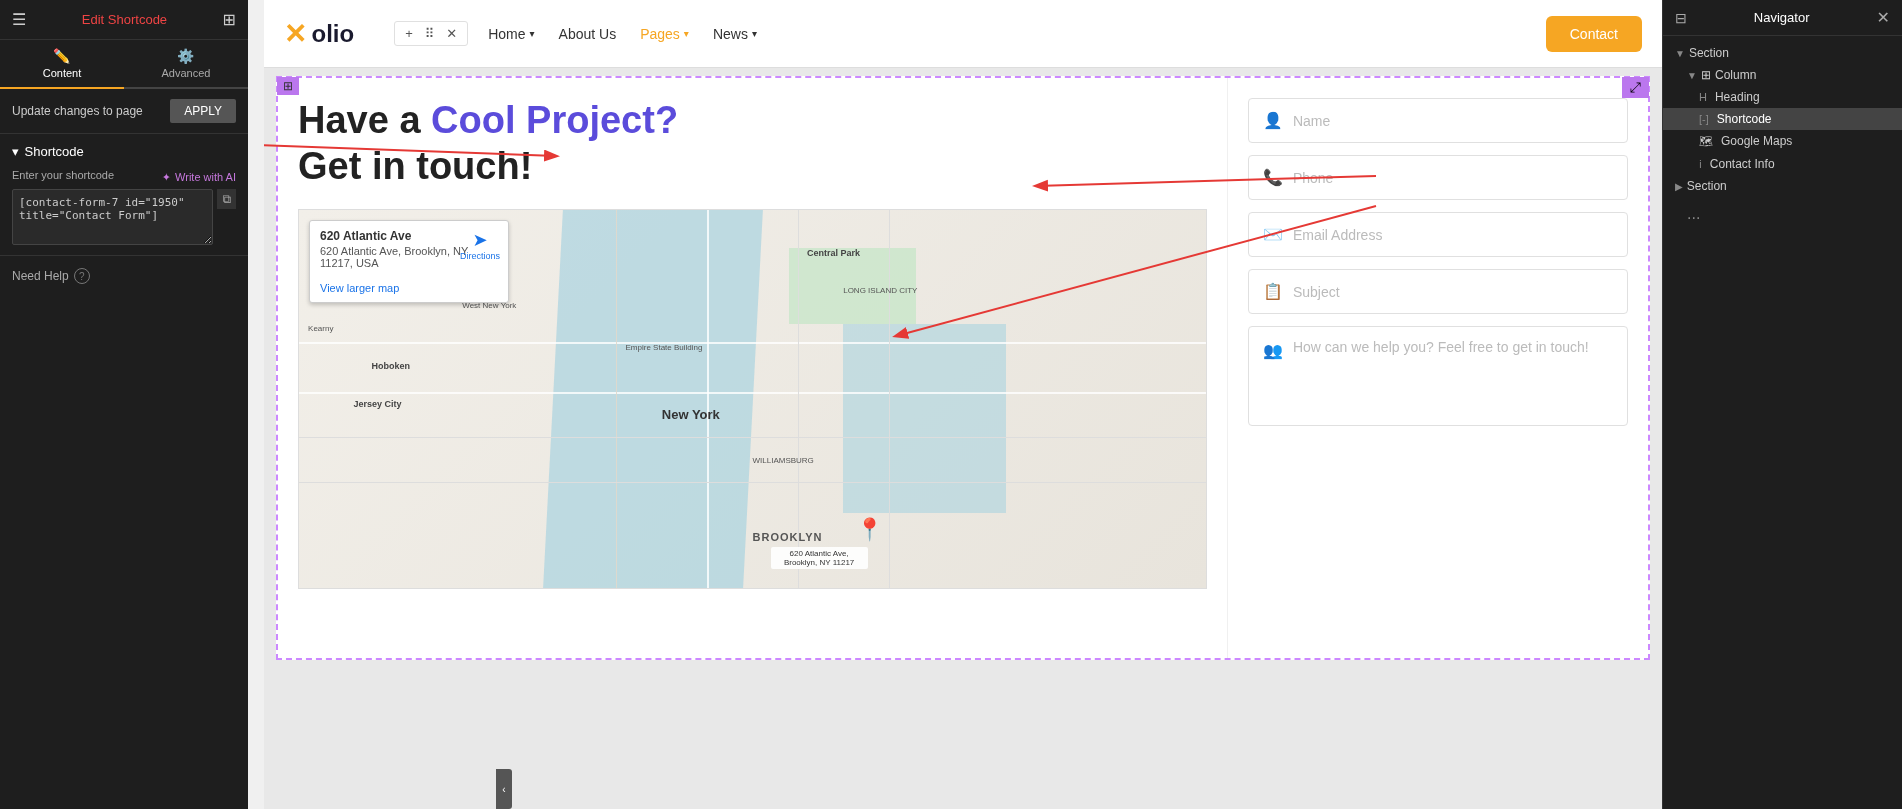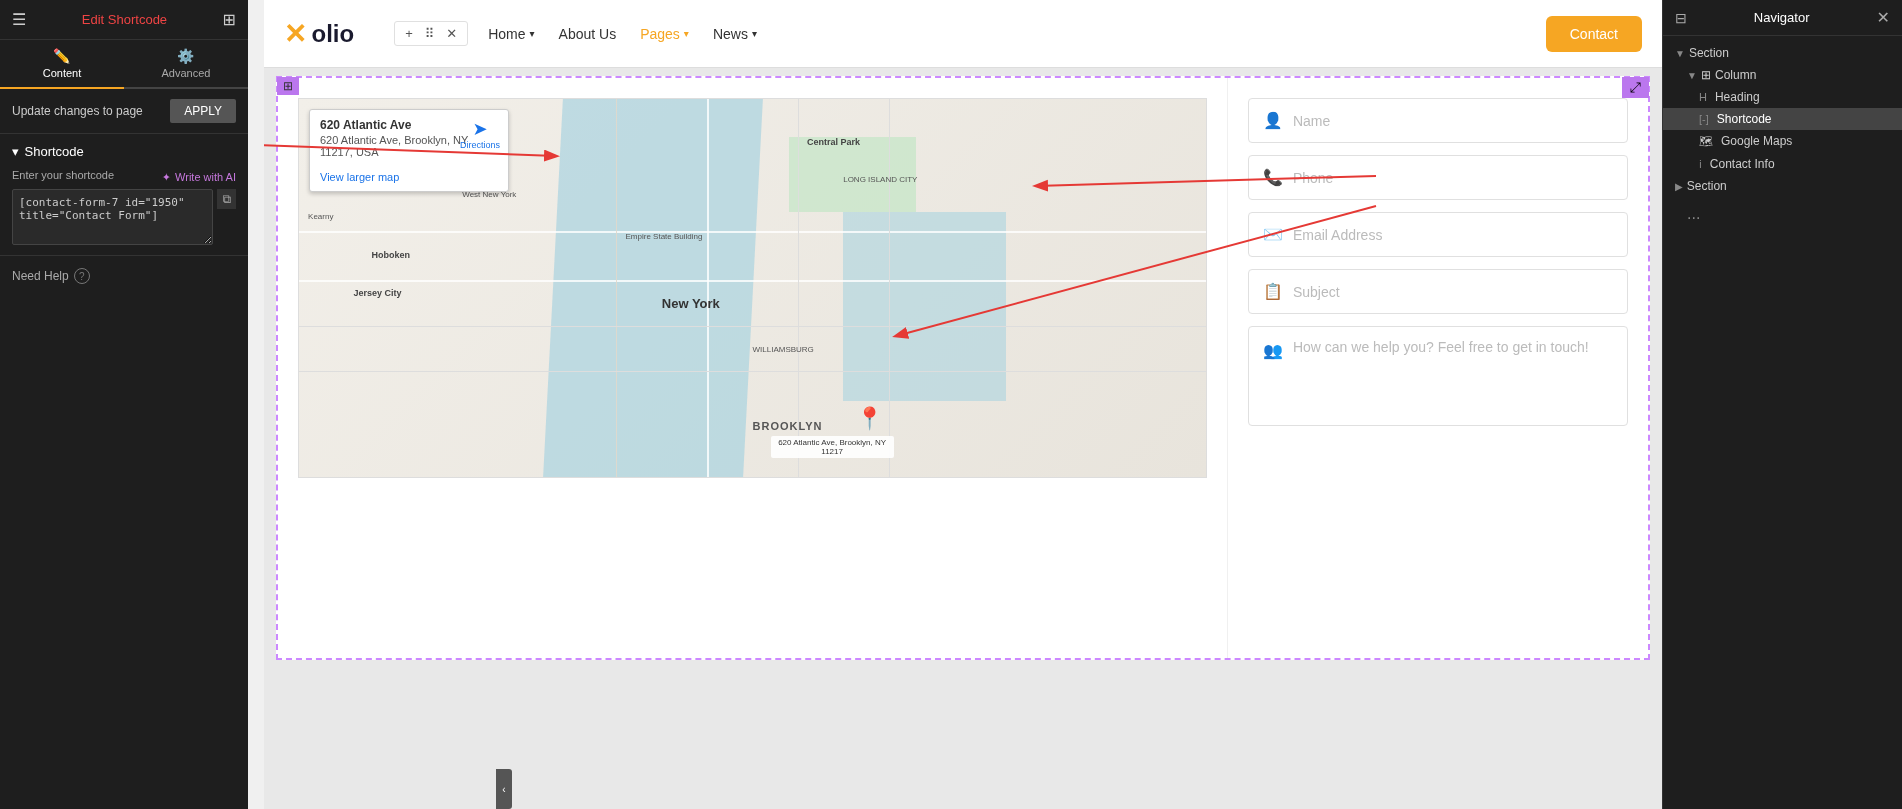--- a/index.html
+++ b/index.html
@@ -465,20 +465,27 @@
       <div style="border: 2px dashed #cc88ff; background: #fff; position: relative;">
 
         <div style="position:absolute;top:-1px;left:-1px;background:#bb77ee;display:flex;gap:2px;padding:2px 6px;z-index:5;">
           <button style="background:none;border:none;color:#333;cursor:pointer;font-size:12px;">⊞</button>
         </div>
         <div style="position:absolute;top:-1px;right:-1px;background:#bb77ee;padding:2px 8px;cursor:pointer;font-size:14px;z-index:5;">⤢</div>
 
         <div class="contact-layout">
 
           <div class="contact-left">
+            <div class="contact-heading">
+              <h2>
+                <span>Have a </span><span style="color:#5b4cdb;">Cool Project?</span>
+                <br>
+                <span>Get in touch!</span>
+              </h2>
+            </div>
 
             <div class="map-container">
 
               <div style="position:absolute;inset:0;background:linear-gradient(135deg,#f2efe9 0%,#e8e4dc 100%);"></div>
 
               <div style="position:absolute;left:28%;top:0;width:22%;height:100%;background:#aad3df;opacity:0.7;transform:skewX(-3deg);"></div>
               <div style="position:absolute;left:60%;top:30%;width:18%;height:50%;background:#aad3df;opacity:0.6;"></div>
 
               <div style="position:absolute;left:54%;top:10%;width:14%;height:20%;background:#c8e6c9;opacity:0.8;"></div>
 
@@ -508,21 +515,21 @@
                 <div class="popup-title">620 Atlantic Ave</div>
                 <div class="popup-addr">620 Atlantic Ave, Brooklyn, NY 11217, USA</div>
                 <span class="popup-link">View larger map</span>
                 <div class="popup-dir-btn" style="position:absolute;top:8px;right:8px;">
                   <span style="font-size:18px;">➤</span>
                   <span style="font-size:9px;color:#1a73e8;">Directions</span>
                 </div>
               </div>
 
               <div style="position:absolute;bottom:12%;left:63%;font-size:22px;color:#e53935;transform:translateX(-50%);">📍</div>
-              <div style="position:absolute;bottom:5%;left:52%;font-size:8px;color:#333;background:rgba(255,255,255,0.9);padding:2px 4px;border-radius:2px;width:123px;text-align:center;">620 Atlantic Ave, Brooklyn, NY 11217</div>
+              <div style="position:absolute;bottom:5%;left:52%;font-size:8px;color:#333;background:rgba(255,255,255,0.9);padding:2px 4px;border-radius:2px;width:97px;text-align:center;">620 Atlantic Ave, Brooklyn, NY 11217</div>
             </div>
           </div>
 
           <div class="contact-right">
             <div class="form-field">
               <span class="field-icon">👤</span>
               <span class="field-placeholder">Name</span>
             </div>
             <div class="form-field">
               <span class="field-icon">📞</span>

